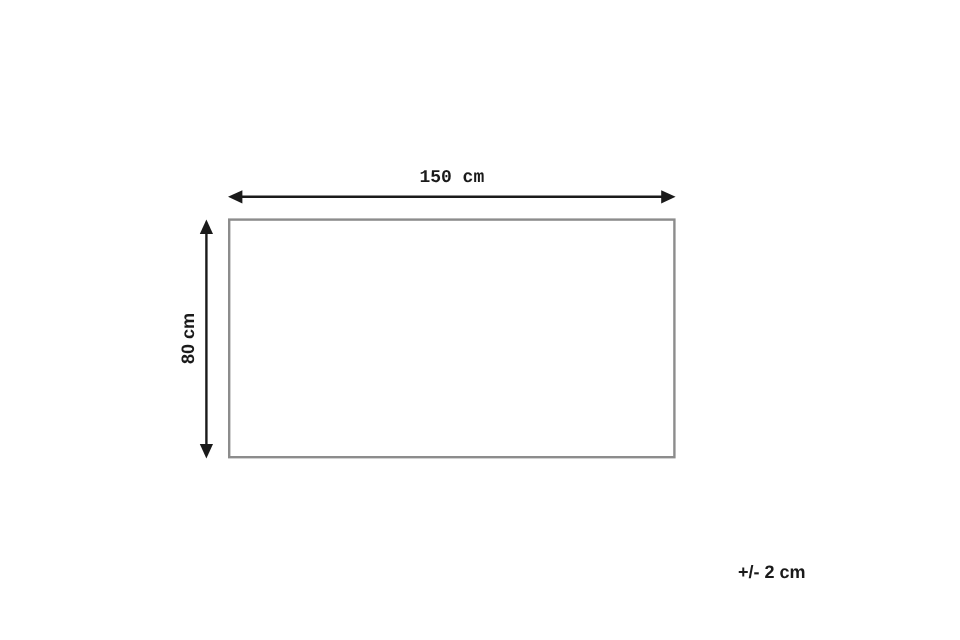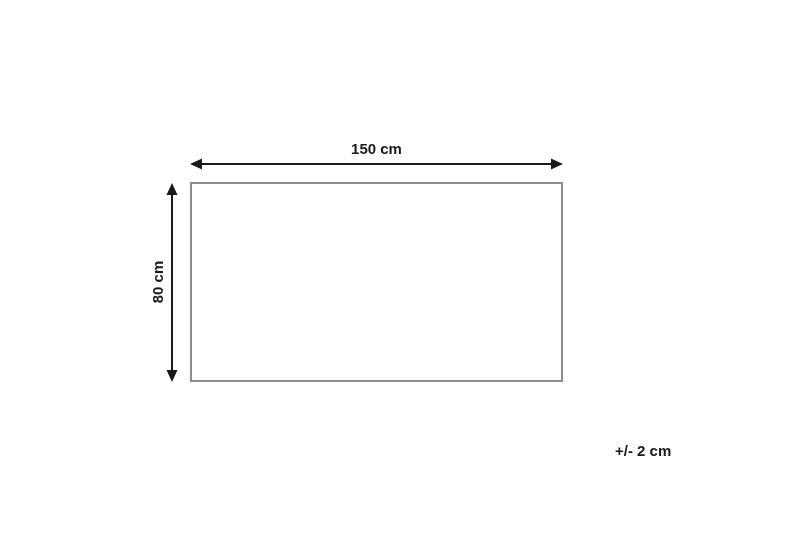--- a/index.html
+++ b/index.html
@@ -36,28 +36,29 @@
     position: absolute;
     color: var(--text);
     font-weight: 700;
     font-size: 15px;
     white-space: nowrap;
   }
   .dim-label.width-label {
     left: 190px; top: 140px;
     width: 373px;
     text-align: center;
+    font-family: Liberation Mono, monospace;
   }
   .dim-label.height-label {
     left: 157px; top: 282px;
     transform: translate(-50%, -50%) rotate(-90deg);
     transform-origin: center center;
   }
   .dim-label.tolerance-label {
-    left: 615px; top: 442px;
+    left: 615px; top: 469px;
   }
 </style>
 </head>
 <body>
 
 <div class="canvas">
 
   <div class="product-rect"></div>
 
   <svg class="arrow-svg horizontal" viewBox="0 0 373 20" aria-hidden="true">

